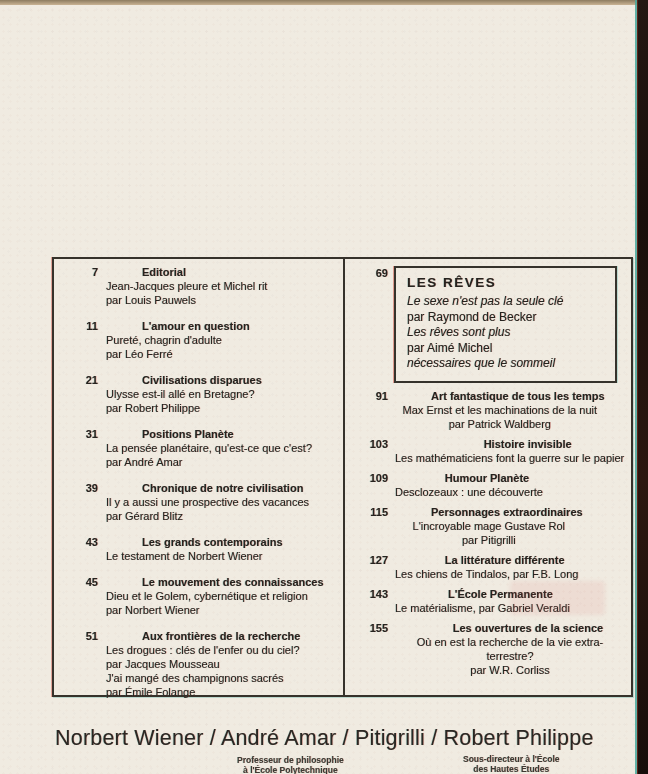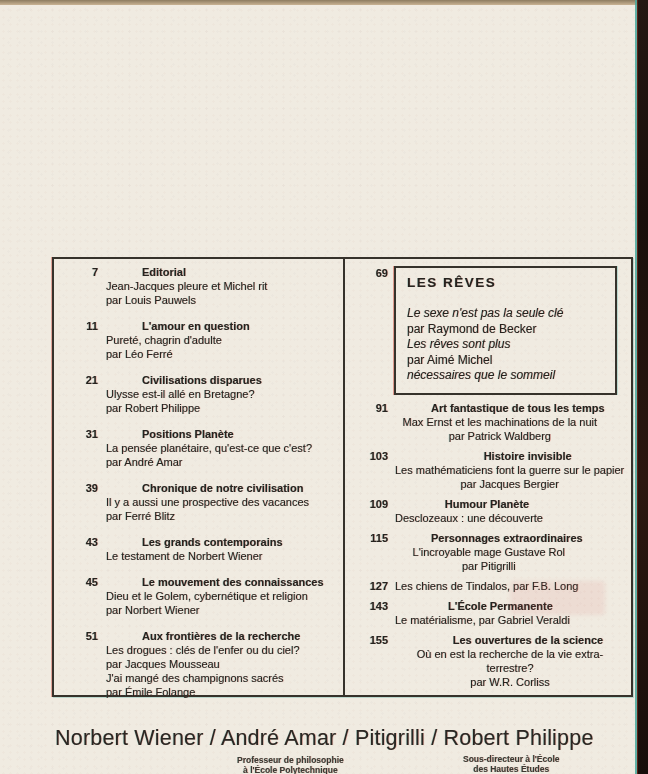--- a/index.html
+++ b/index.html
@@ -42,21 +42,21 @@
   .entry .body { margin-left:8px; margin-right:6px; }
   .col-right .entry .body { margin-left:7px;text-align:center; }
   .entry .title { font-weight:bold;padding-left:36px; }
   .feature-row { margin-bottom:14px; }
   .feature-row .num { width:30px; }
   .feature-box {
     margin-left:6px; width:198px; border:2px solid #36322b;
     padding:6px 10px 9px 11px; box-sizing:content-box;
     box-shadow:-1px 0 0 rgba(200,60,45,.45), 1px 0 0 rgba(70,170,160,.3);
   }
-  .feature-title { font-weight:bold; font-size:13.5px; letter-spacing:1.5px; line-height:17px; margin-bottom:15px; }
+  .feature-title { font-weight:bold; font-size:13.5px; letter-spacing:1.5px; line-height:17px; margin-bottom:3px; }
   .feature-box .fline { font-size:12px; line-height:15.5px; }
   .feature-box .fline.italic { font-style:italic; }
   .ghost {
     position:absolute; right:26px; bottom:80px; width:95px; height:34px;
     background:rgba(215,90,90,0.10); filter:blur(2px); border-radius:4px;
   }
   .authors {
     position:absolute; left:55px; top:726px; font-size:21.5px; font-weight:400;
     letter-spacing:0.2px; white-space:nowrap; color:#2a2723;
   }
@@ -107,21 +107,21 @@
       <div class="title">Positions Planète</div>
     <div class="line">La pensée planétaire, qu'est-ce que c'est?</div>
             <div class="line">par André Amar</div>
           </div>
   </div>
         <div class="entry">
     <div class="num">39</div>
     <div class="body">
       <div class="title">Chronique de notre civilisation</div>
     <div class="line">Il y a aussi une prospective des vacances</div>
-            <div class="line">par Ferré Blitz</div>
+            <div class="line">par Gérard Blitz</div>
           </div>
   </div>
         <div class="entry">
     <div class="num">43</div>
     <div class="body">
       <div class="title">Les grands contemporains</div>
     <div class="line">Le testament de Norbert Wiener</div>
           </div>
   </div>
         <div class="entry">
@@ -163,41 +163,41 @@
       <div class="title">Art fantastique de tous les temps</div>
     <div class="line">Max Ernst et les machinations de la nuit</div>
             <div class="line">par Patrick Waldberg</div>
           </div>
   </div>
         <div class="entry">
     <div class="num">103</div>
     <div class="body">
       <div class="title">Histoire invisible</div>
     <div class="line">Les mathématiciens font la guerre sur le papier</div>
-            <div class="line">par Jacques Bergier</div>
           </div>
   </div>
         <div class="entry">
     <div class="num">109</div>
     <div class="body">
       <div class="title">Humour Planète</div>
     <div class="line">Desclozeaux : une découverte</div>
           </div>
   </div>
         <div class="entry">
     <div class="num">115</div>
     <div class="body">
       <div class="title">Personnages extraordinaires</div>
     <div class="line">L'incroyable mage Gustave Rol</div>
             <div class="line">par Pitigrilli</div>
           </div>
   </div>
         <div class="entry">
     <div class="num">127</div>
     <div class="body">
+      <div class="title">La littérature différente</div>
             <div class="line">Les chiens de Tindalos, par F.B. Long</div>
           </div>
   </div>
         <div class="entry">
     <div class="num">143</div>
     <div class="body">
       <div class="title">L'École Permanente</div>
     <div class="line">Le matérialisme, par Gabriel Veraldi</div>
           </div>
   </div>

